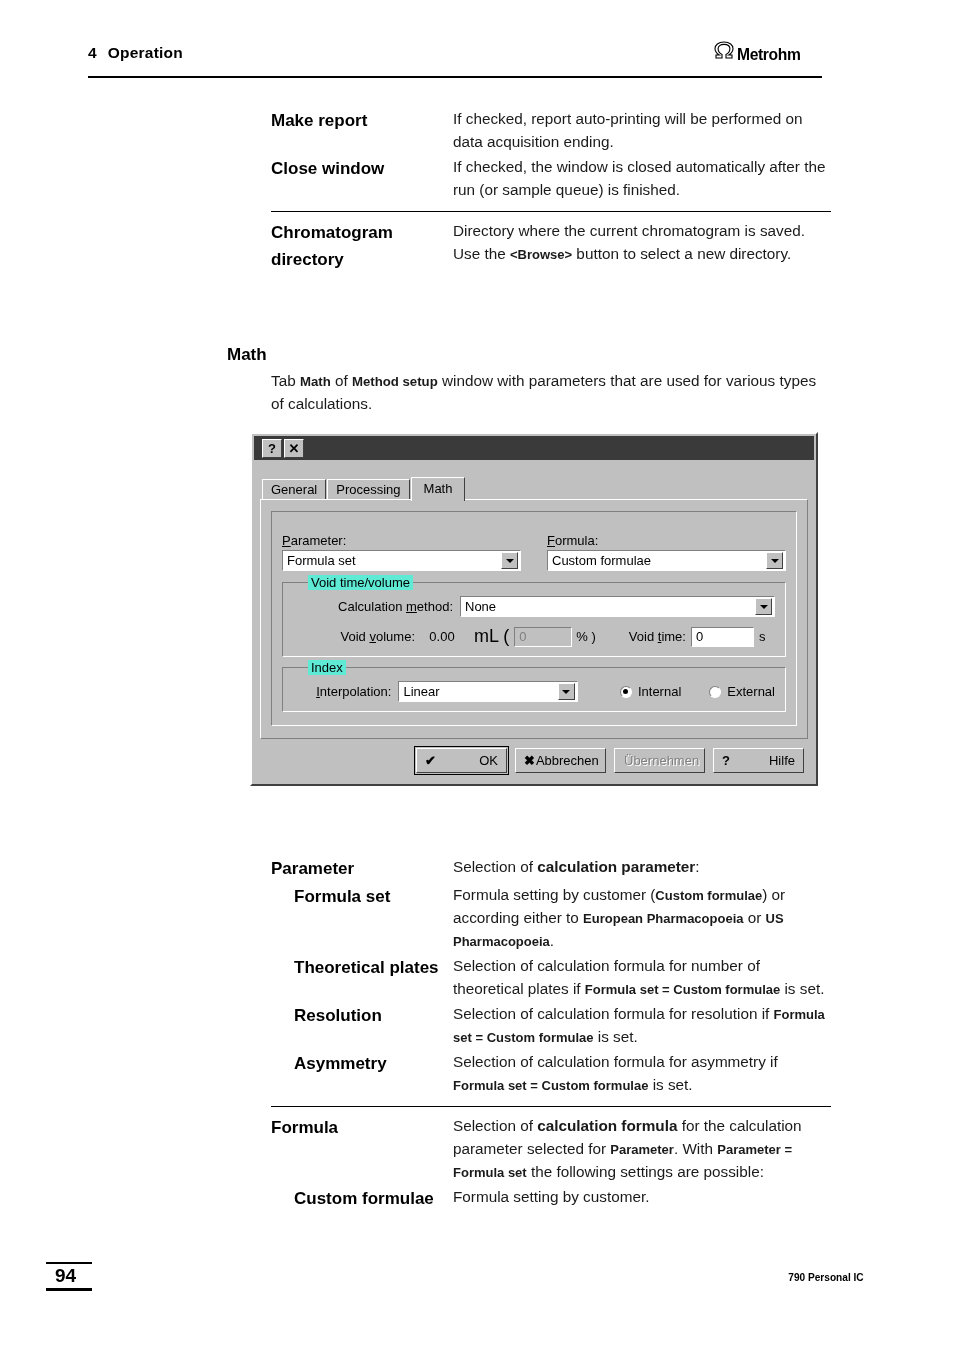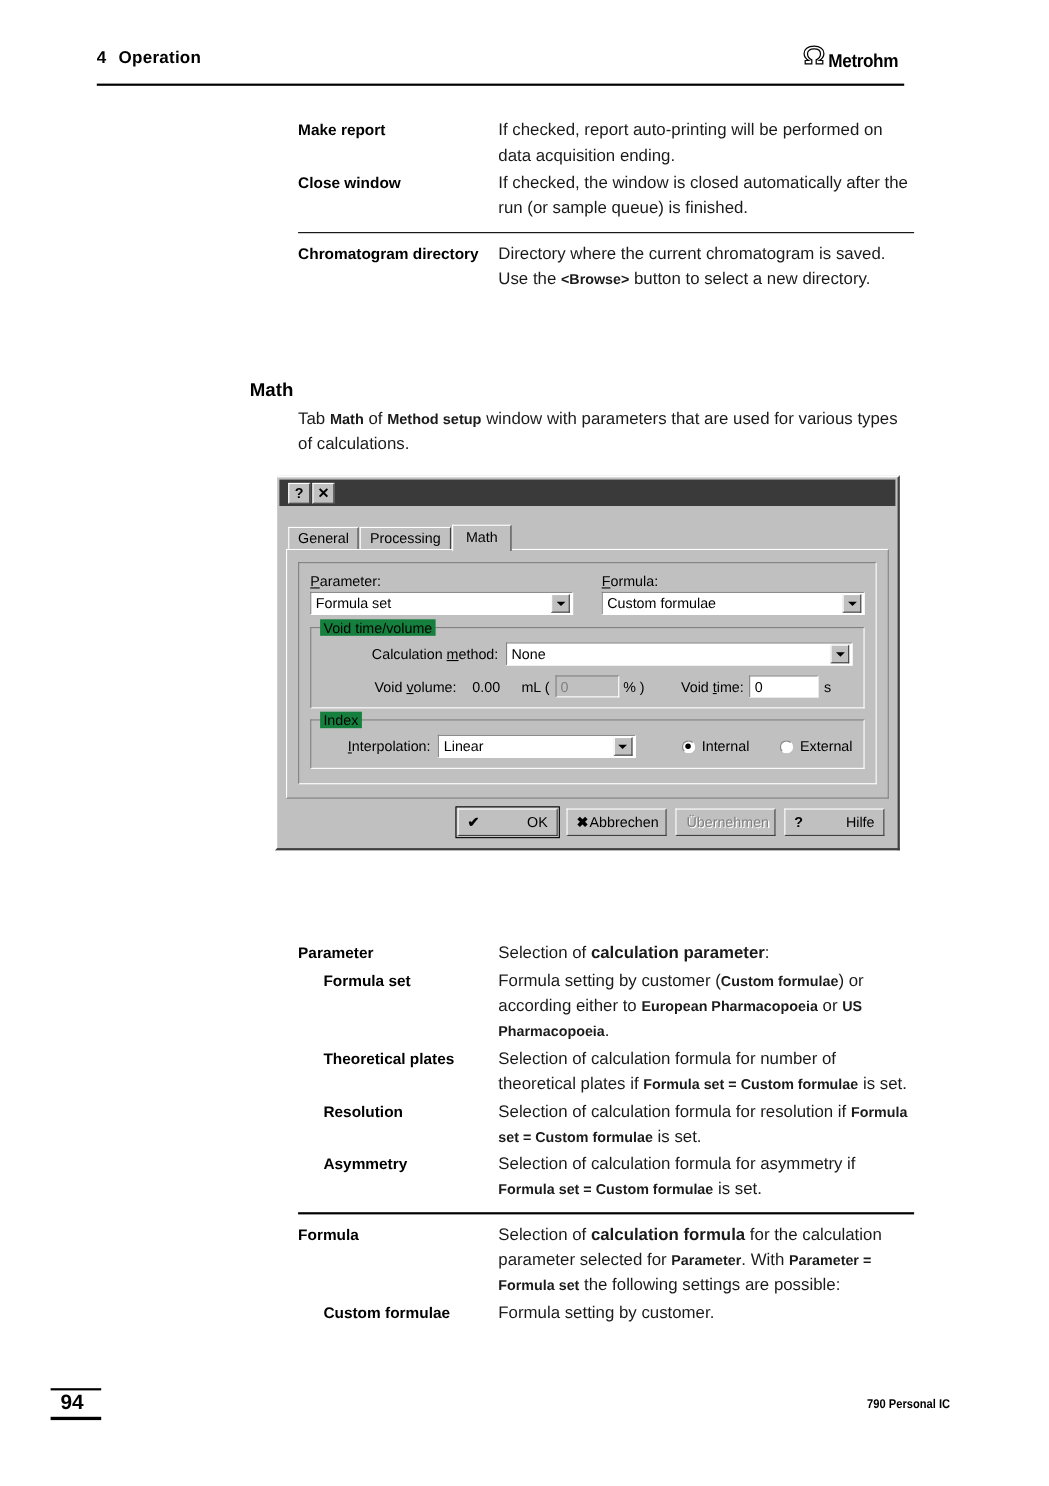--- a/index.html
+++ b/index.html
@@ -15,21 +15,21 @@
   
   .page-header{
     position:absolute;left:88px;top:44px;width:734px;
   }
   .chapter-title{
     font-size:15.5px;font-weight:bold;letter-spacing:.2px;
     display:inline-block;
   }
   .chapter-num{margin-right:11px;}
   .brand{
-    position:absolute;right:0;top:-3px;
+    position:absolute;right:16px;top:-3px;
     display:flex;align-items:flex-end;gap:2px;
   }
   .brand-mark{display:block;}
   .brand-word{
     font-size:17px;font-weight:bold;letter-spacing:-0.4px;
     line-height:1;
     transform:scaleX(.92);
     transform-origin:left bottom;
   }
   .header-rule{
@@ -40,21 +40,21 @@
   .deflist{
     position:absolute;
     width:560px;
   }
   .deflist .row{
     display:flex;
     margin-bottom:2px;
   }
   .deflist .term{
     width:182px;flex:0 0 182px;
-    font-size:14px;font-weight:bold;
+    font-size:17px;font-weight:bold;
     line-height:1.55;
     padding-right:4px;
     box-sizing:border-box;
   }
   .deflist .term.indent1{padding-left:23px;}
   .deflist .desc{
     flex:1;
     font-size:15.3px;
     line-height:1.5;
     color:#1a1a1a;
@@ -141,21 +141,21 @@
   .tabpanel-inner{
     border-top:1px solid #808080;
     border-left:1px solid #808080;
     border-right:1px solid #ffffff;
     border-bottom:1px solid #ffffff;
     padding:9px 10px 11px 10px;
   }
 
   .fieldrow{display:flex;gap:26px;margin-bottom:11px;}
   .field{flex:1;}
-  .flabel{font-size:13px;margin-bottom:2px;display:block;}
+  .flabel{font-size:13px;margin-bottom:2px;display:block;margin-top:12px;}
   .u{text-decoration:underline;}
 
   .combo{
     height:21px;background:#ffffff;
     border-top:1.5px solid #808080;border-left:1.5px solid #808080;
     border-right:1.5px solid #ffffff;border-bottom:1.5px solid #ffffff;
     display:flex;align-items:center;
     box-sizing:border-box;
     position:relative;
     padding-left:4px;
@@ -175,22 +175,22 @@
   }
 
   .group{
     border-top:1px solid #808080;border-left:1px solid #808080;
     border-right:1px solid #ffffff;border-bottom:1px solid #ffffff;
     margin-bottom:10px;
     padding:4px 10px 9px 10px;
     position:relative;
   }
   .group > .glabel{
-    position:absolute;left:8px;top:-8px;
-    background:#15803d;padding:0 3px;font-size:13px;
+    position:absolute;left:25px;top:-8px;
+    background:#5eead4;padding:0 3px;font-size:13px;
   }
   .grow{display:flex;align-items:center;margin-top:9px;}
 
   .textbox{
     height:20px;background:#ffffff;
     border-top:1.5px solid #808080;border-left:1.5px solid #808080;
     border-right:1.5px solid #ffffff;border-bottom:1.5px solid #ffffff;
     display:flex;align-items:center;padding-left:4px;
     font-size:13px;box-sizing:border-box;
   }
@@ -337,21 +337,21 @@
             <span class="val">None</span>
             <span class="arrow">
                 <span class="caret"></span>
               </span>
           </div>
         </div>
 
         <div class="grow">
           <span style="width:122px;text-align:right;padding-right:7px;font-size:13px;"><span>Void </span><span class="u">v</span><span>olume:</span></span>
           <span style="font-size:13px;width:40px;text-align:center;">0.00</span>
-          <span style="font-size:13px;margin:0 5px 0 12px;">mL (</span>
+          <span style="font-size:18px;margin:0 5px 0 12px;">mL (</span>
           <div class="textbox disabled" style="width:58px;">
               <span>0</span>
             </div>
           <span style="font-size:13px;margin-left:4px;">% )</span>
           <span style="font-size:13px;margin-left:33px;"><span>Void </span><span class="u">t</span><span>ime:</span></span>
           <div class="textbox" style="width:63px;margin-left:5px;">
               <span>0</span>
             </div>
           <span style="font-size:13px;margin-left:5px;">s</span>
         </div>

